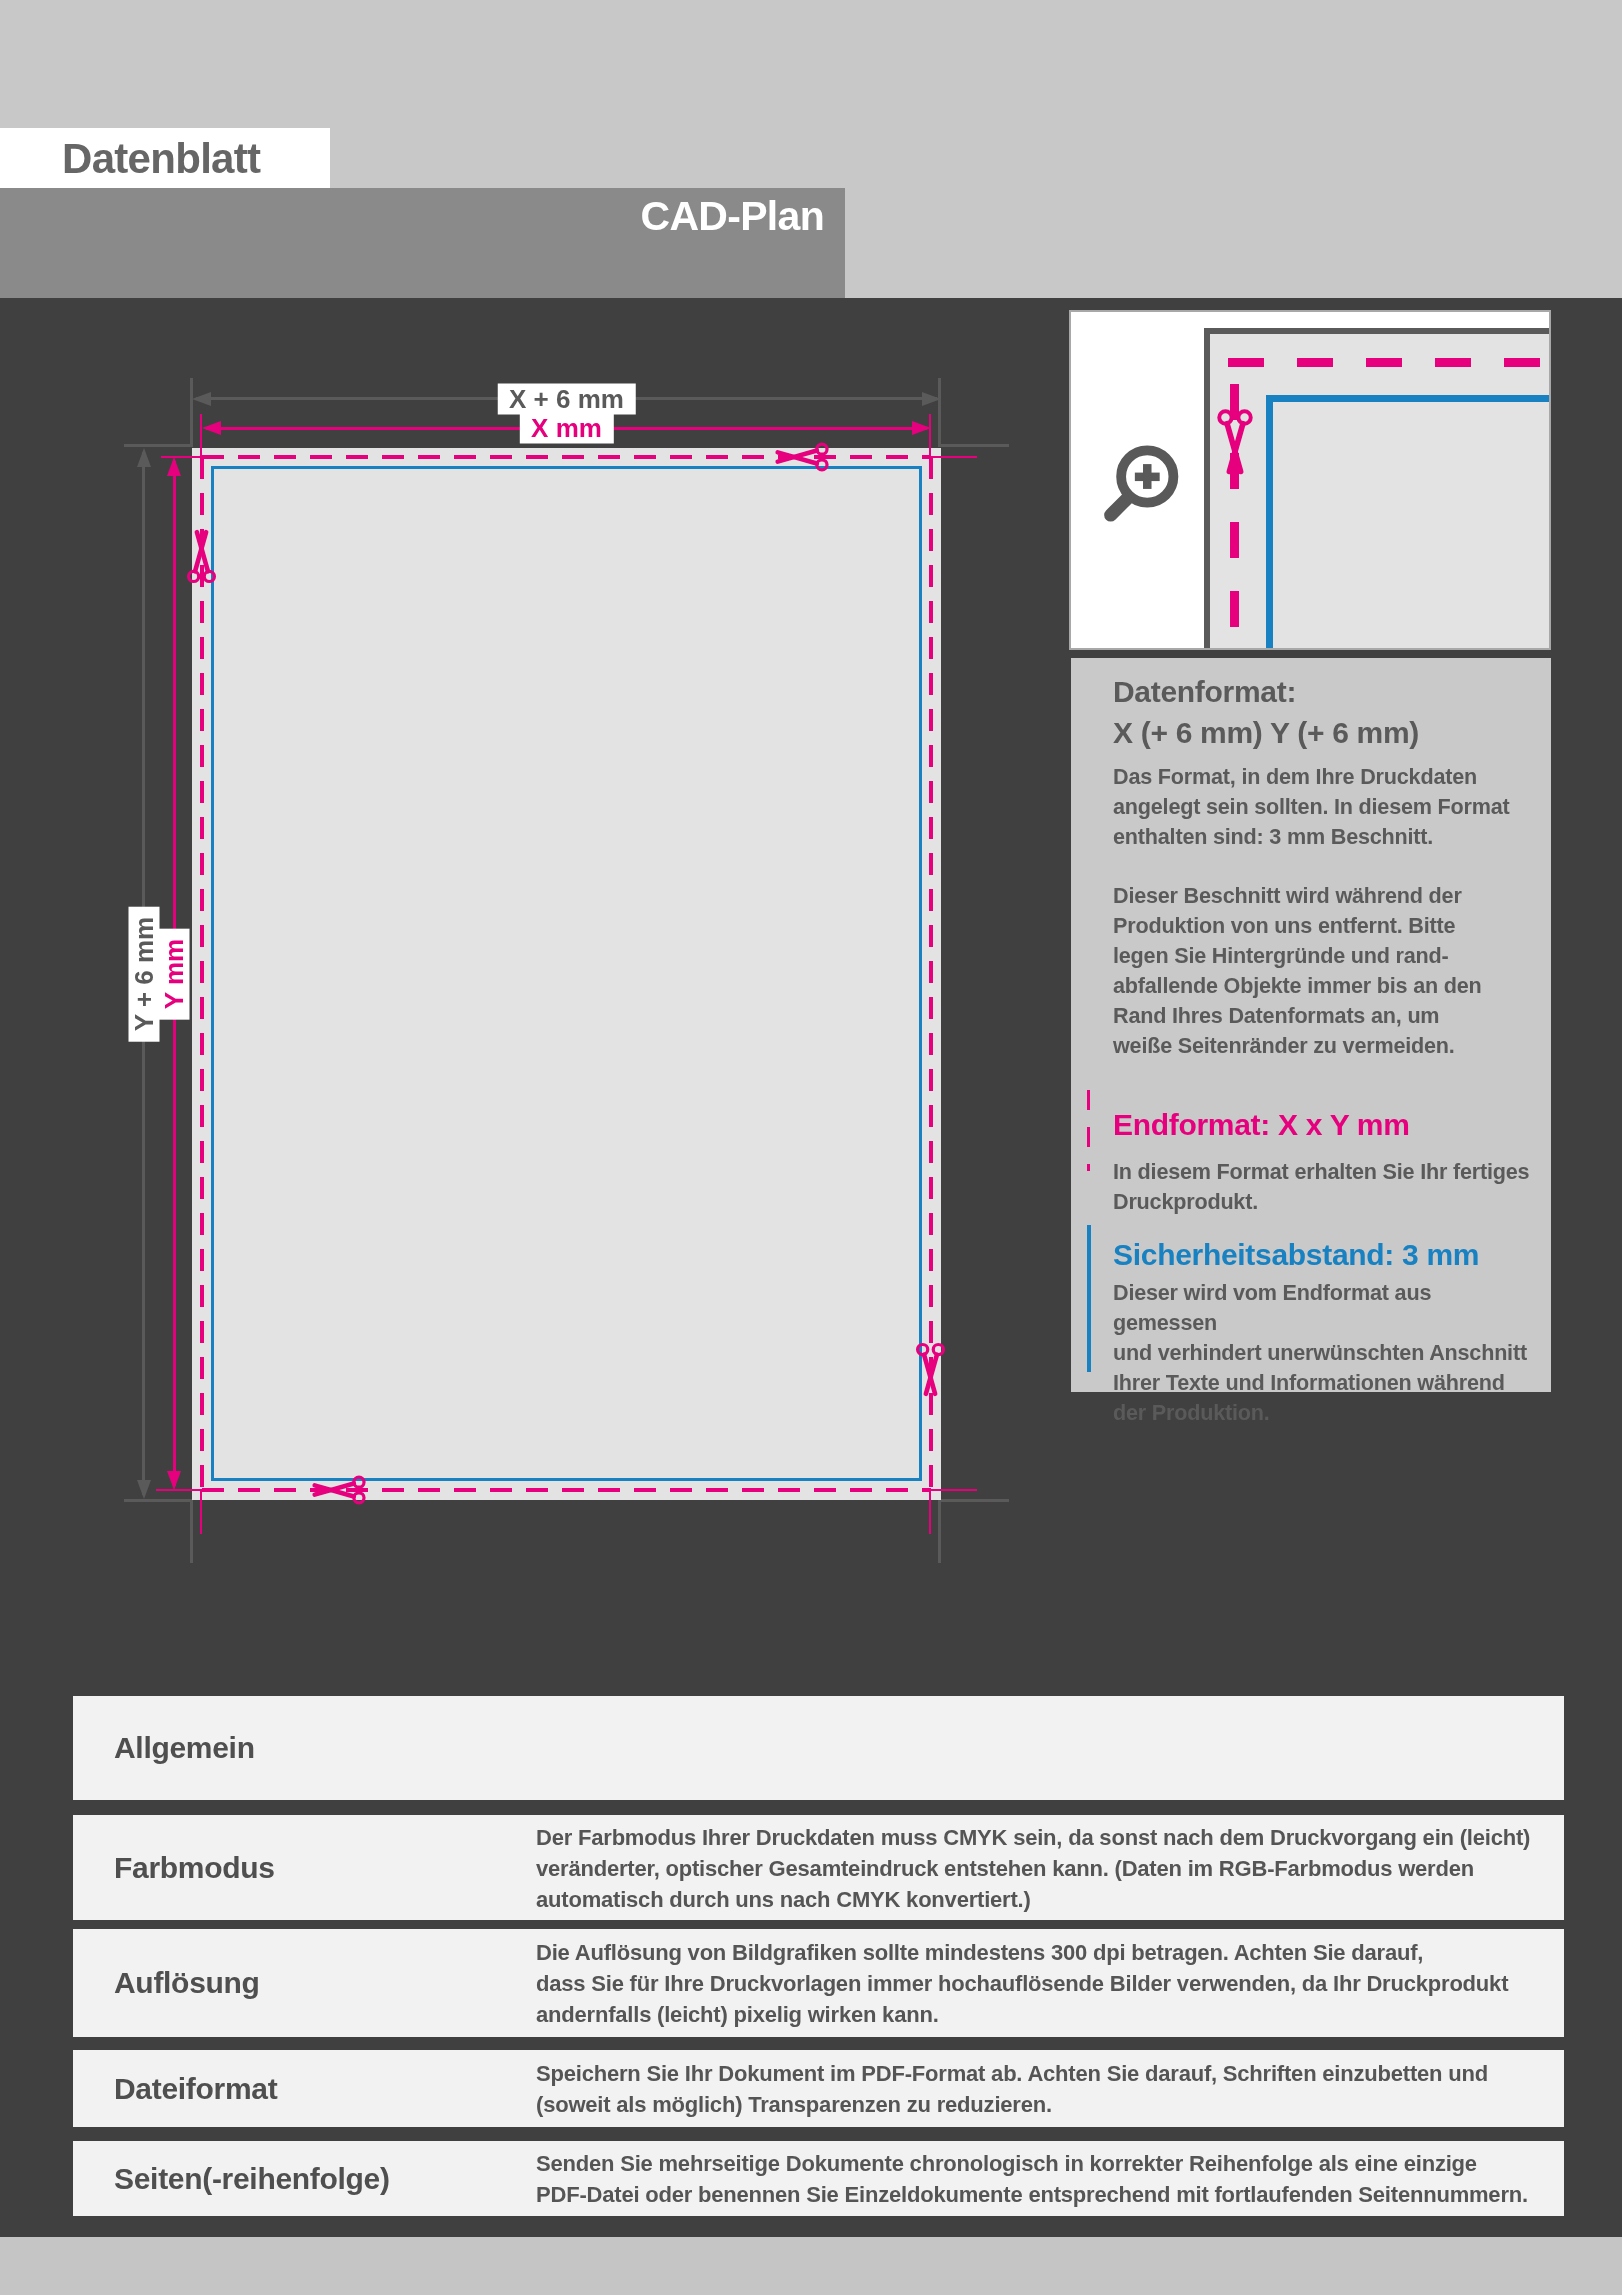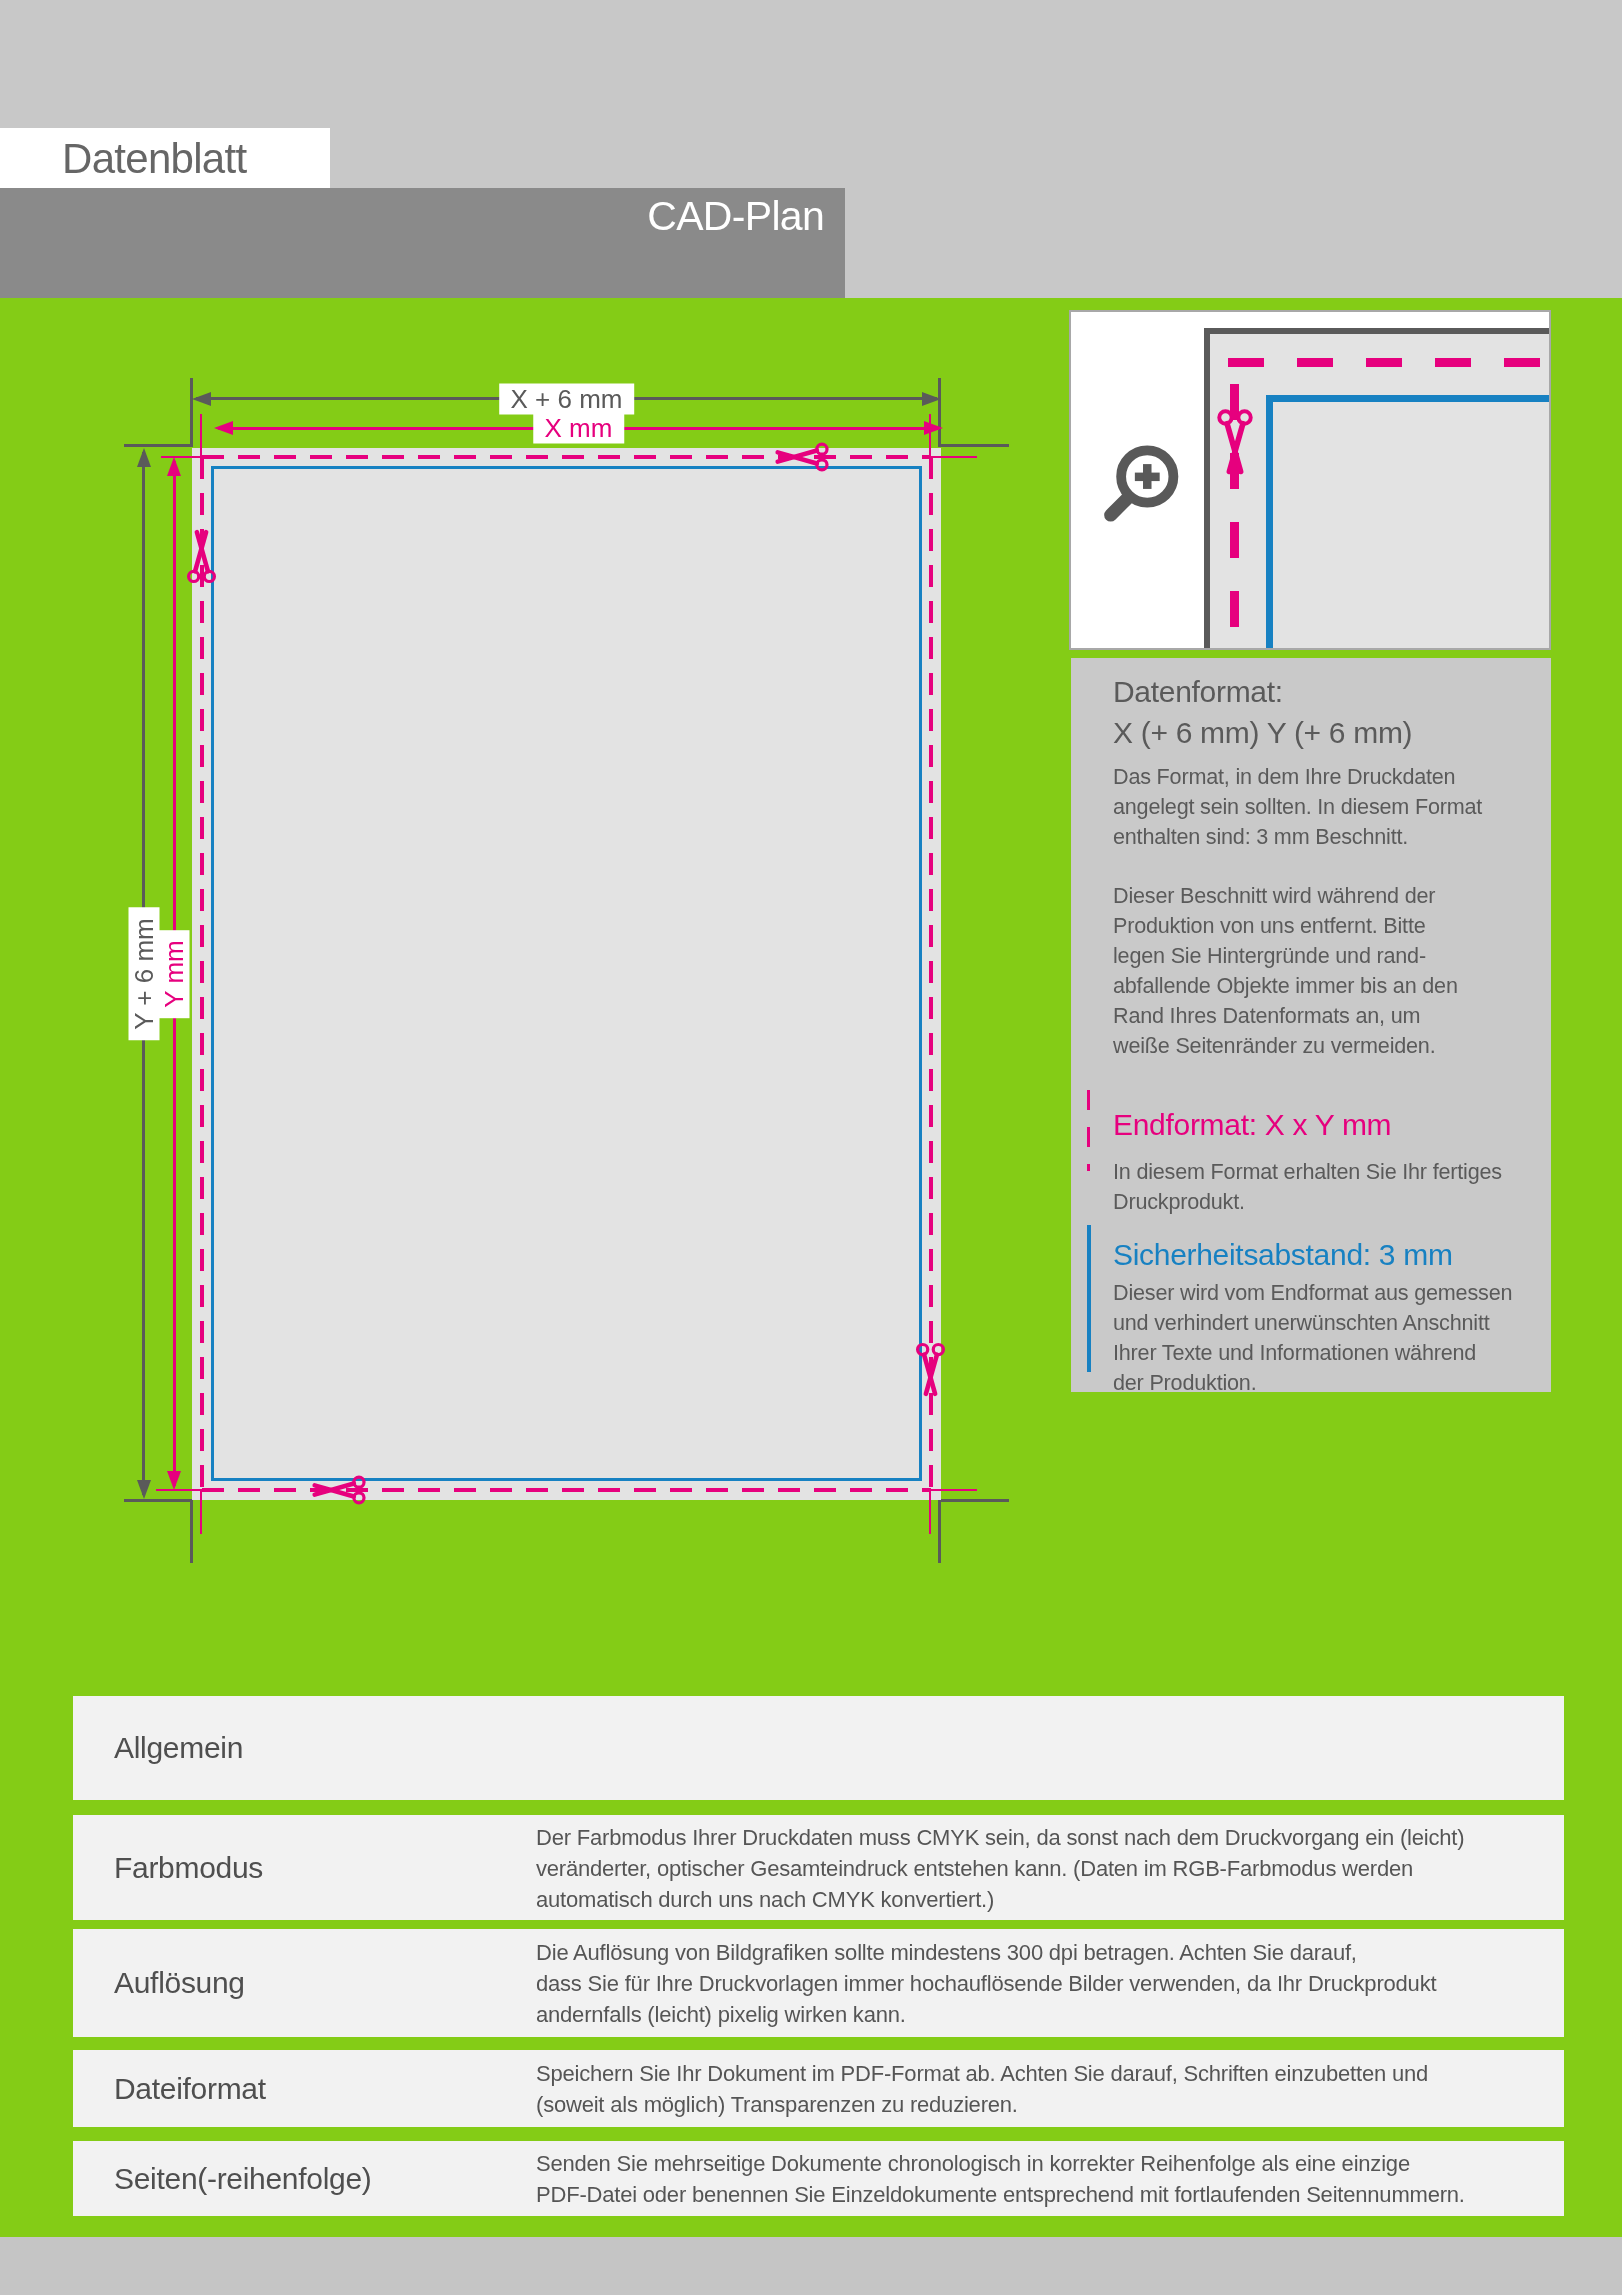--- a/index.html
+++ b/index.html
@@ -2,21 +2,21 @@
 <html style="font-size:10.5px"><head>
 <meta charset="utf-8">
 <style>
   :root{
     --field:#c8c8c8; --banner:#8a8a8a; --paper:#e3e3e3; --panel:#c9c9c9;
     --rowbg:#f2f2f2; --footer:#c5c5c5; --dark:#5a5a5a; --mag:#e6007e;
     --blue:#1781c2; --text:#555555;
   }
   html,body{margin:0;padding:0;}
   body{font-family:"Liberation Sans",sans-serif;background:#ffffff;}
-  #page{position:relative;width:1623px;height:2295px;background:#84cc16;overflow:hidden;}
+  #page{position:relative;width:1623px;height:2295px;background:#404040;overflow:hidden;font-weight:bold;}
   .abs{position:absolute;}
 
   
   #header-field{left:0;top:0;width:1623px;height:298px;background:var(--field);}
   #doc-label-box{left:0;top:128px;width:330px;height:61px;background:#ffffff;}
   #doc-label{position:absolute;left:62px;top:0;line-height:61px;font-size:42px;color:#666666;letter-spacing:-0.7px;white-space:nowrap;}
   #product-banner{left:0;top:188px;width:845px;height:110px;background:var(--banner);color:#ffffff;text-align:right;box-sizing:border-box;padding:5.2px 21px 0 0;}
   #product-title{font-size:41px;line-height:47px;letter-spacing:-0.7px;}
   #product-subtitle{font-size:34px;line-height:50px;letter-spacing:-0.7px;white-space:nowrap;}
 
@@ -37,21 +37,21 @@
   .dim-v.mag .line{width:3.3px;margin-left:-1.3px;}
   .dim .ah{position:absolute;width:0;height:0;}
   .dim-h .ah-left{left:0;top:50%;transform:translateY(-50%);border-top:7.2px solid transparent;border-bottom:7.2px solid transparent;border-right:19.6px solid currentColor;}
   .dim-h .ah-right{right:0;top:50%;transform:translateY(-50%);border-top:7.2px solid transparent;border-bottom:7.2px solid transparent;border-left:19.6px solid currentColor;}
   .dim-v .ah-top{top:0;left:50%;transform:translateX(-50%);border-left:7.2px solid transparent;border-right:7.2px solid transparent;border-bottom:19.6px solid currentColor;}
   .dim-v .ah-bottom{bottom:0;left:50%;transform:translateX(-50%);border-left:7.2px solid transparent;border-right:7.2px solid transparent;border-top:19.6px solid currentColor;}
   .dim .dlabel{position:absolute;left:50%;top:50%;background:#ffffff;font-size:26px;white-space:nowrap;}
   .dim-h .dlabel{transform:translate(-50%,-50%);padding:0 11.8px;}
   .dim-v .dlabel{transform:translate(-50%,-50%) rotate(-90deg);padding:0 10.5px;}
   #dim-x-outer{left:192px;top:384px;width:749px;height:29px;}
-  #dim-x-inner{left:202px;top:415px;width:729px;height:26px;margin-left:12px;}
+  #dim-x-inner{left:202px;top:415px;width:729px;height:26px;}
   #dim-y-outer{left:129px;top:448px;width:29px;height:1051px;}
   #dim-y-inner{left:161px;top:457px;width:26px;height:1033px;}
 
   .sc{position:absolute;color:var(--mag);overflow:visible;}
 
   
   #inset-box{left:1069px;top:310px;width:482px;height:340px;background:#ffffff;border:2.6px solid #a8a8a8;box-sizing:border-box;}
   #inset-box .abs{position:absolute;}
   #inset-edge-top{left:133px;top:16.4px;right:0;height:5.9px;background:var(--dark);}
   #inset-edge-left{left:133px;top:16.4px;width:5.9px;bottom:0;background:var(--dark);}

